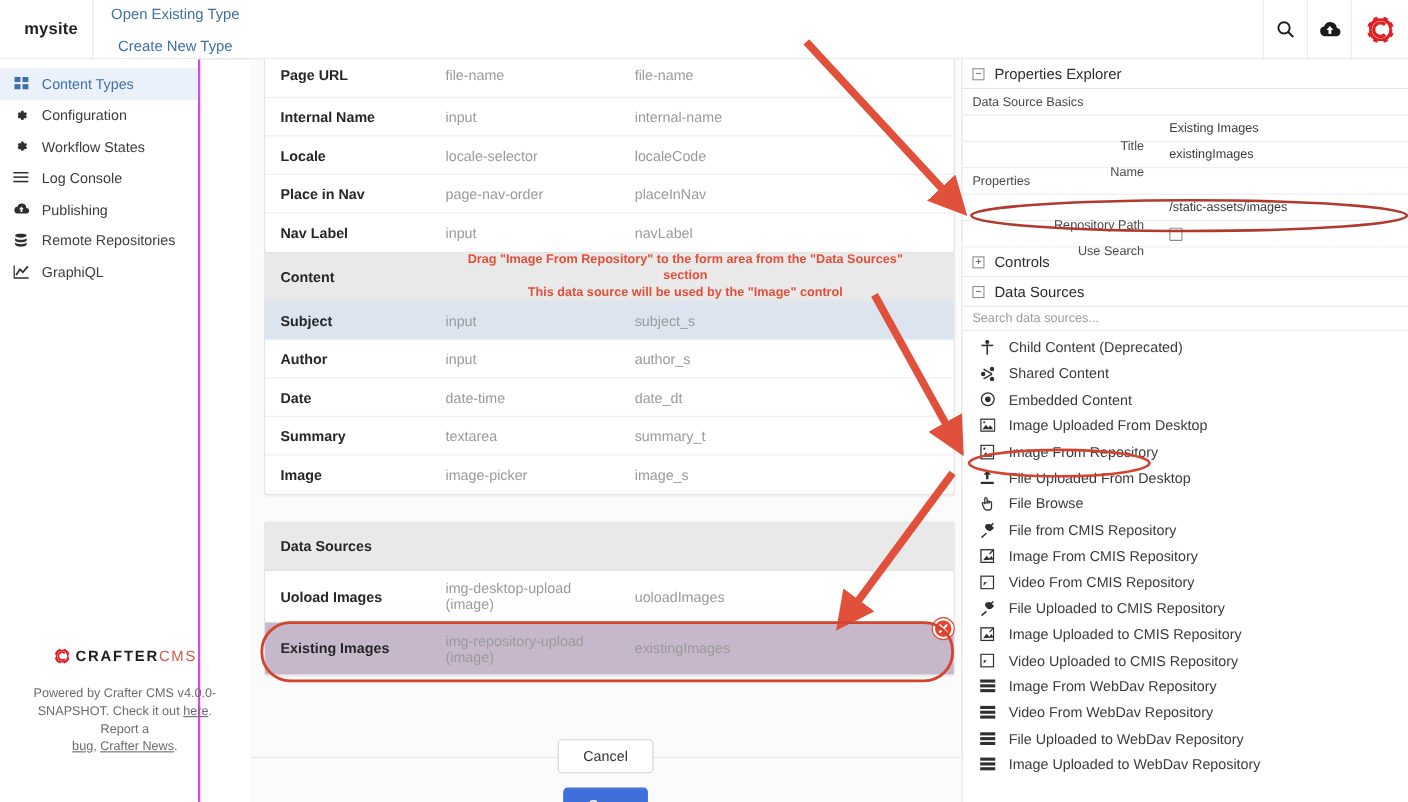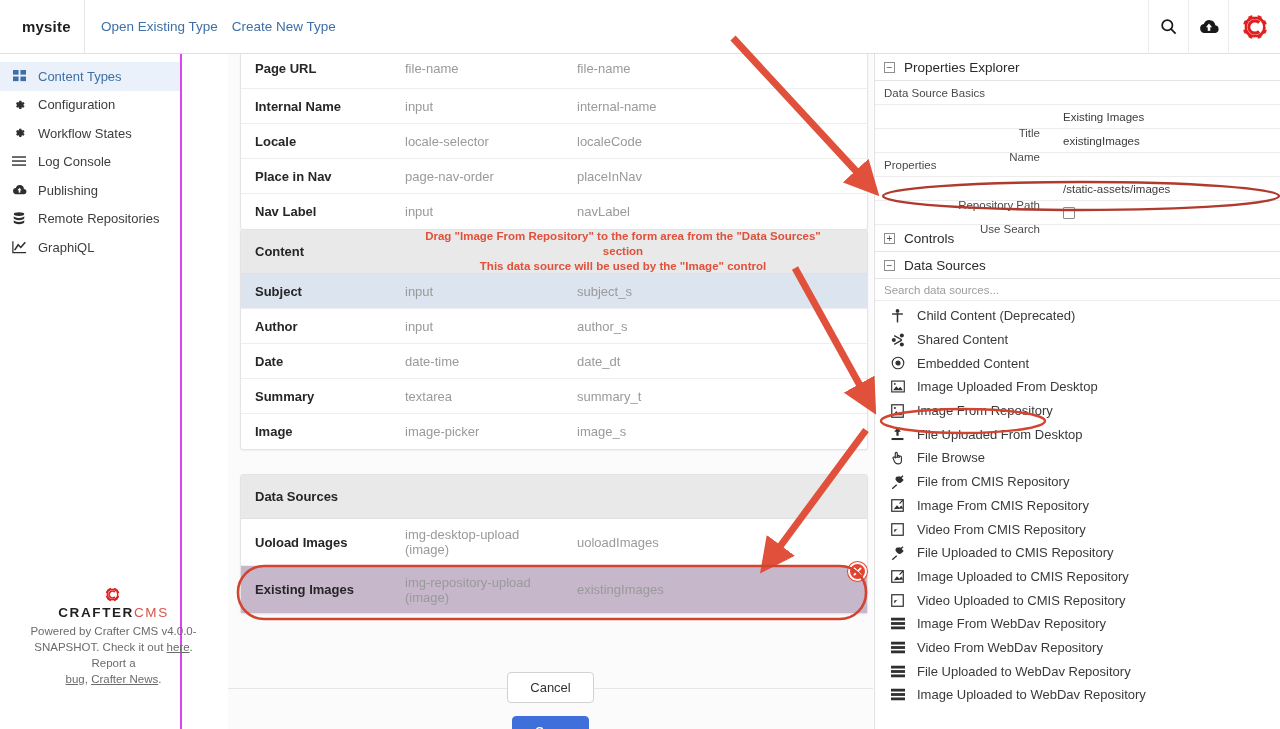--- a/index.html
+++ b/index.html
@@ -17,21 +17,21 @@
   .topbar {
     position: absolute; left: 0; top: 0; width: 1280px; height: 54px;
     background: #ffffff; border-bottom: 1px solid #e0e0e0;
     display: flex; align-items: center;
   }
   .site-name {
     width: 84px; padding-left: 22px; font-size: 15px; font-weight: 700;
     color: #1f1f1f; letter-spacing: .2px;
   }
   .topbar-divider { width: 1px; height: 54px; background: #e6e6e6; }
-  .topnav { display: flex; align-items: center; gap: 14px; padding-left: 16px; }
+  .topnav { display: flex; align-items: center; gap: 14px; padding-left: 16px; flex-direction: column; }
   .topnav a {
     font-size: 13.5px; color: #3f6fa5; text-decoration: none; cursor: pointer;
   }
   .topbar-right {
     margin-left: auto; display: flex; align-items: center; height: 54px;
   }
   .icon-btn {
     width: 36px; height: 54px; display: flex; align-items: center;
     justify-content: center; cursor: pointer;
   }
@@ -53,22 +53,22 @@
   .side-item.active { background: #eaf1fb; color: #3f6fa5; }
   .side-icn { width: 18px; display: flex; justify-content: center; align-items: center; }
   .side-label { white-space: nowrap; }
 
   .footer {
     position: absolute; left: 0; bottom: 42px; width: 227px;
     text-align: center; font-size: 11.5px; color: #6b6b6b; line-height: 16px;
     padding: 0 18px;
   }
   .brand {
-    display: flex; align-items: center; justify-content: center;
-    gap: 2px; margin-bottom: 2px; flex-direction: column;
+    display: flex; align-items: flex-end; justify-content: center;
+    gap: 2px; margin-bottom: 18px;
   }
   .brand-text { font-size: 13.5px; font-weight: 700; letter-spacing: 1.6px; color: #1f1f1f; }
   .brand-text .cms { color: #d4584a; font-weight: 400; }
   .footer a { color: #6b6b6b; text-decoration: underline; cursor: pointer; }
 
   
   .center {
     position: absolute; left: 228px; top: 54px; width: 645px; height: 675px;
     background: #fbfbfb; overflow: hidden;
   }

